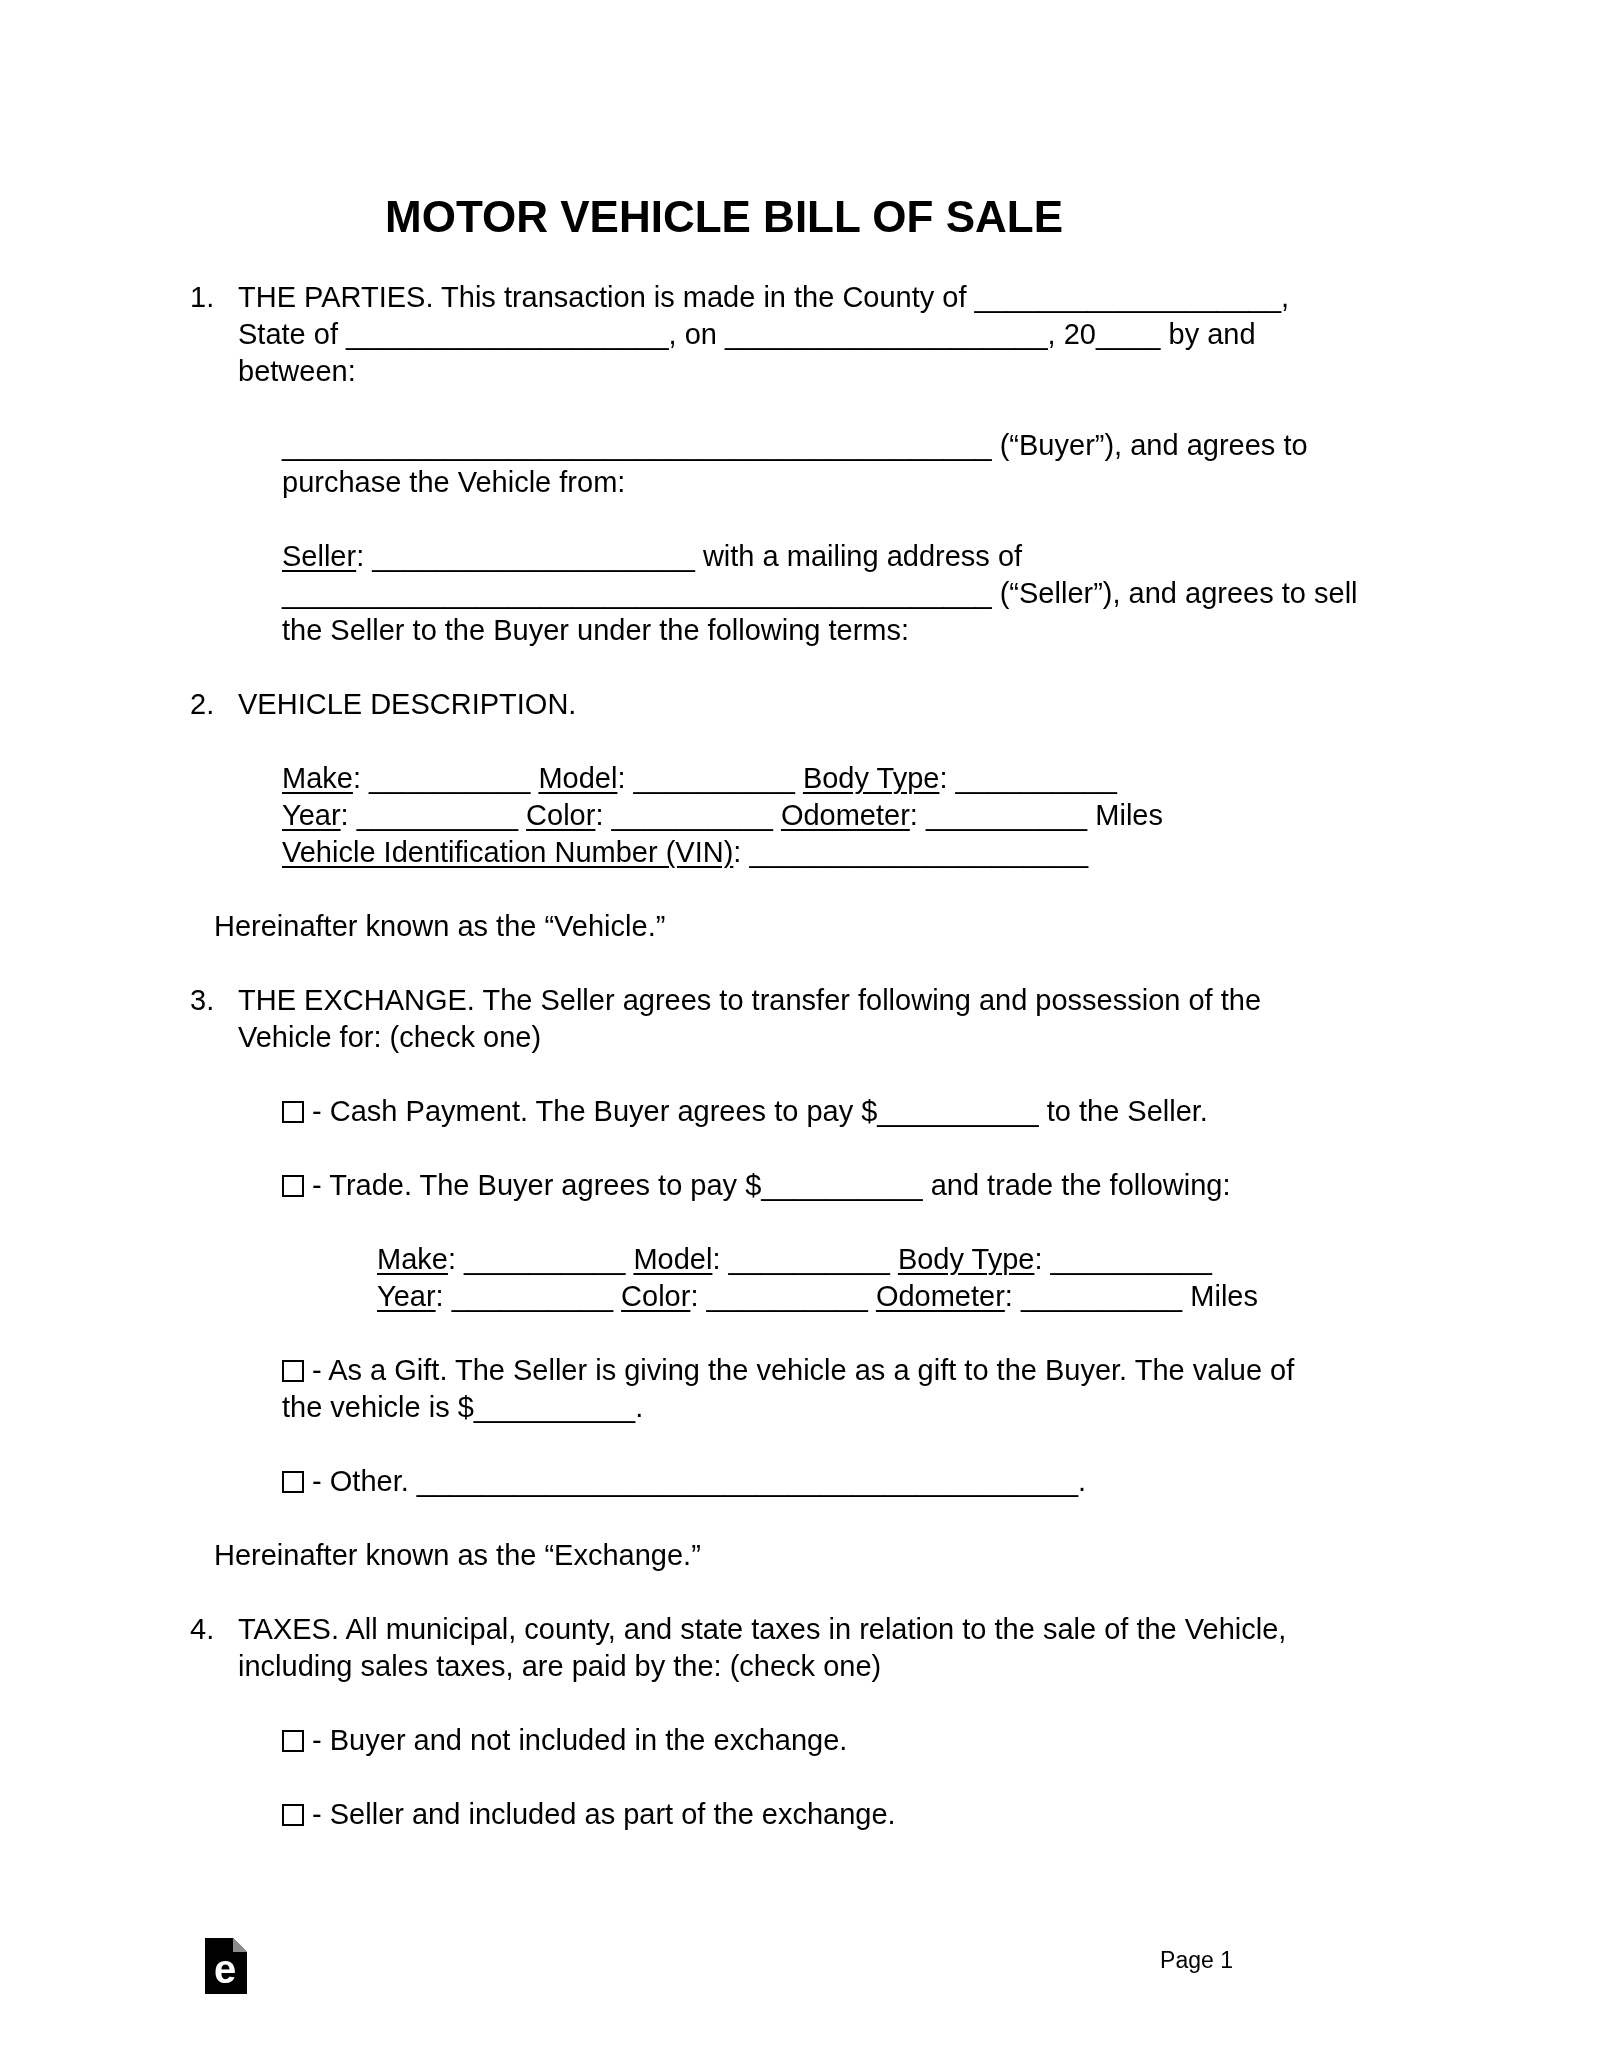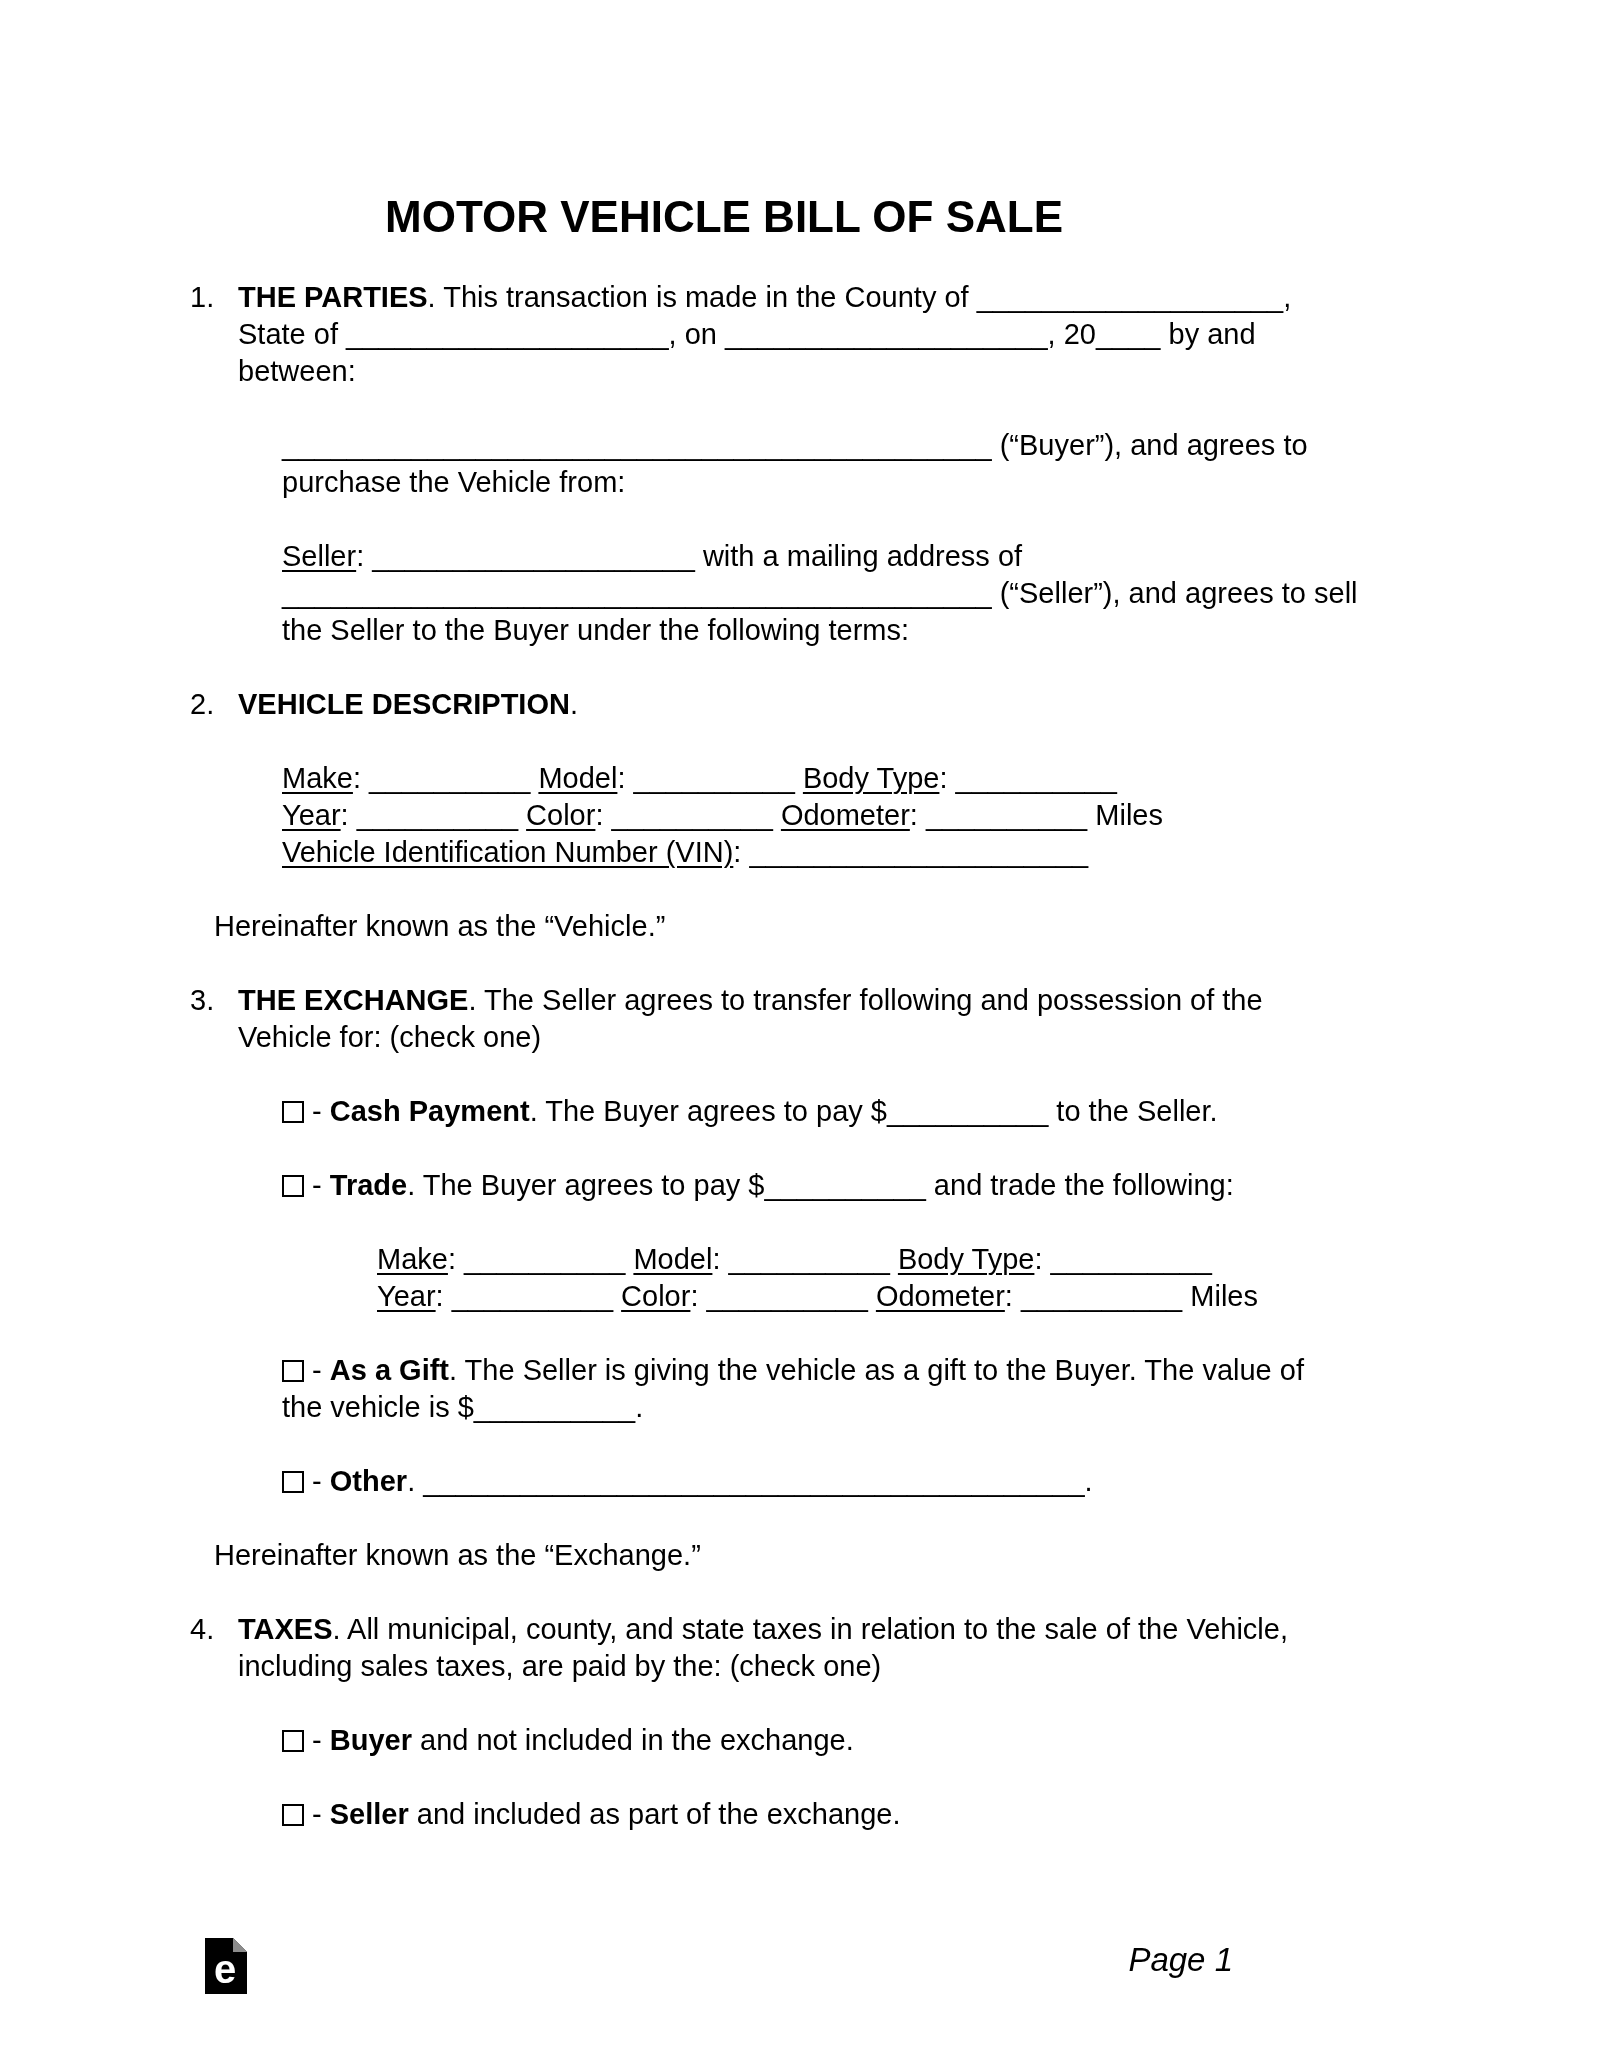--- a/index.html
+++ b/index.html
@@ -23,33 +23,33 @@
     line-height: 48px;
   }
   .doc-body { width: 1260px; }
   .block { margin: 0 0 37px 0; }
   .block.numbered { position: relative; padding-left: 48px; }
   .block-number { position: absolute; left: 0; top: 0; line-height: 37px; }
   .block.indent1 { margin-left: 92px; }
   .block.indent2 { margin-left: 187px; }
   .block.flush { margin-left: 24px; }
   .line { line-height: 37px; white-space: pre; }
-  .seg-bold { font-weight: 700; }
+  .seg-bold { font-weight: 400; }
   .seg-underline { text-decoration: underline; text-decoration-thickness: 2px; text-underline-offset: 4px; }
   .checkbox {
     display: inline-block;
     width: 22px;
     height: 22px;
     box-sizing: border-box;
     border: 2px solid #000;
     background: #fff;
     vertical-align: -2px;
   }
   .footer-logo { position: absolute; left: 205px; top: 1938px; width: 42px; height: 56px; }
-  .page-number { position: absolute; top: 1944px; right: 175px; font-size: 33px; line-height: 32px; font-style: italic; }
+  .page-number { position: absolute; top: 1944px; right: 175px; font-size: 23px; line-height: 32px; }
 </style>
 </head>
 <body>
 
 <div class="page">
   <h1 class="doc-title">MOTOR VEHICLE BILL OF SALE</h1>
 
   <div class="doc-body">
       <div class="block numbered">
         <span class="block-number">1.</span>

